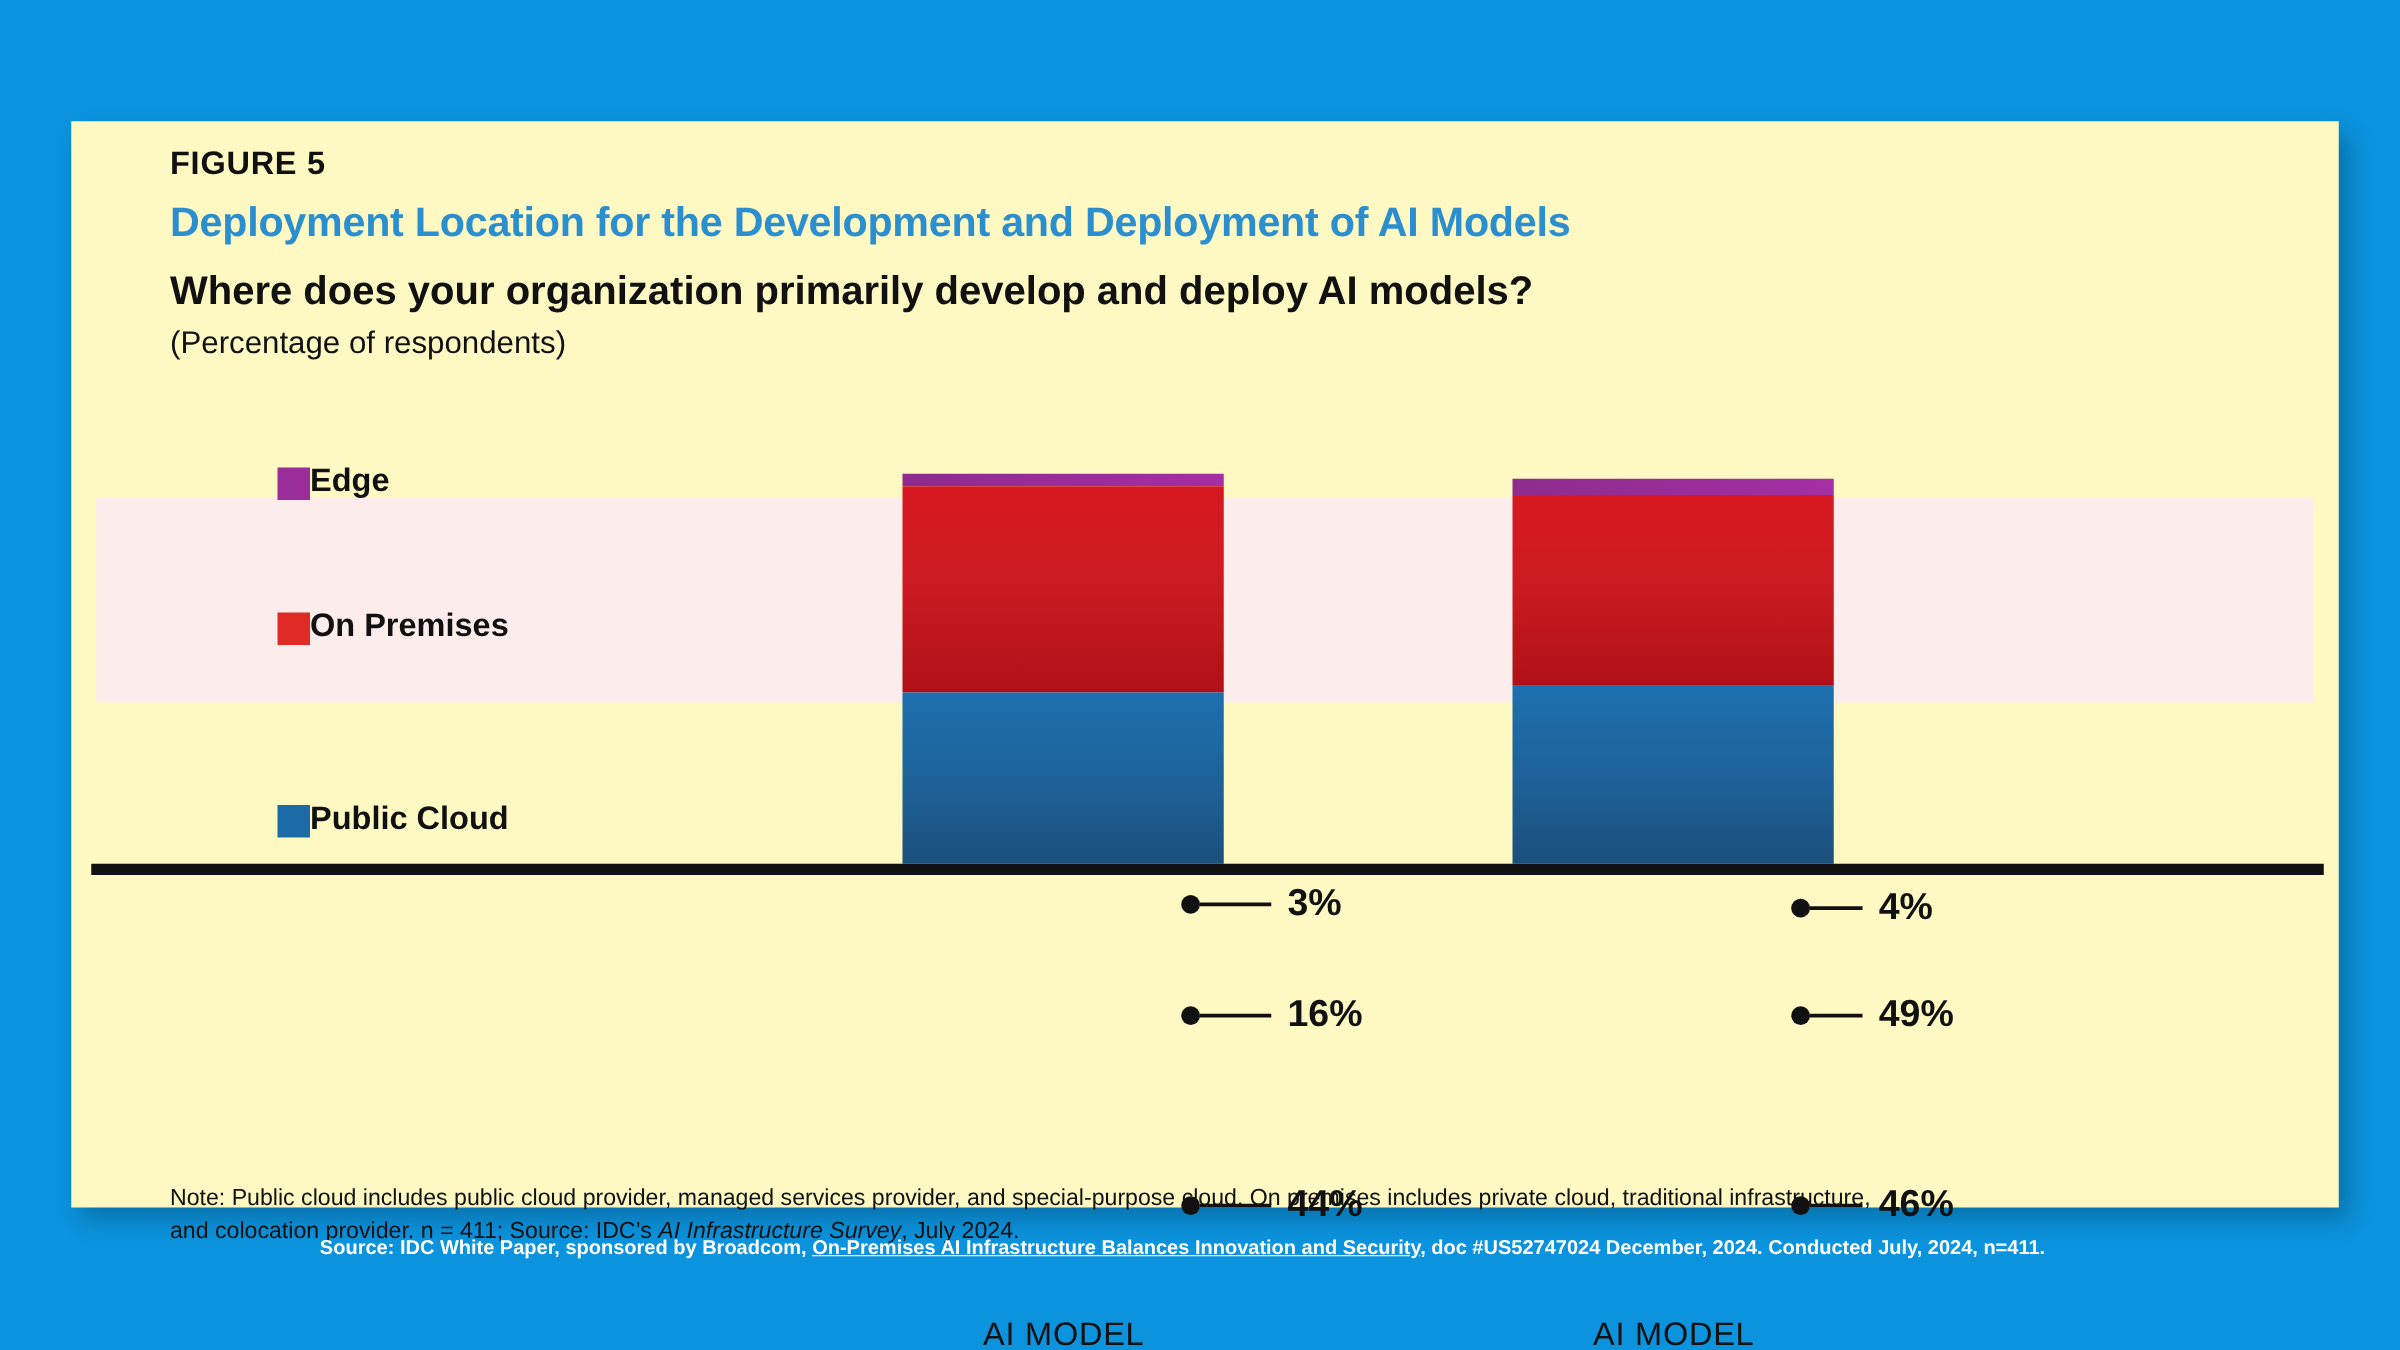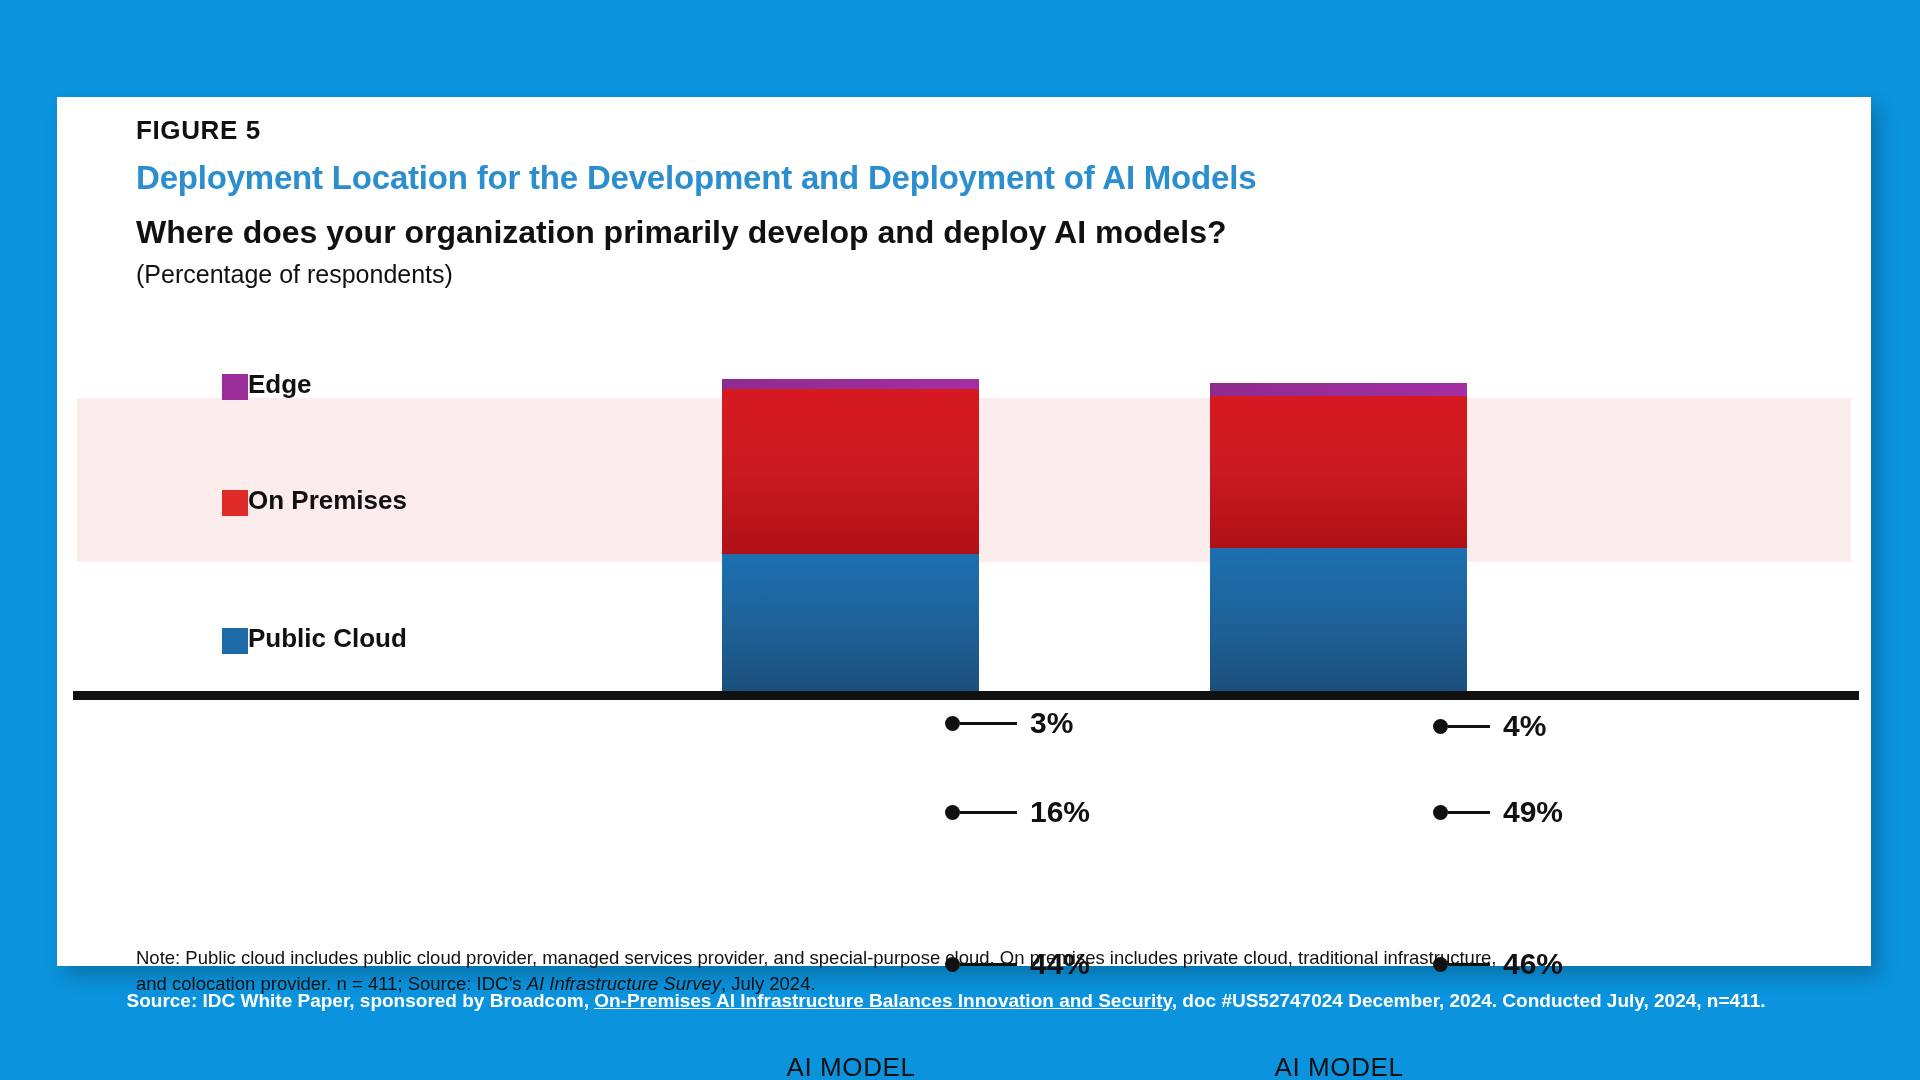--- a/index.html
+++ b/index.html
@@ -17,21 +17,21 @@
     position: relative;
     width: 1920px;
     height: 1080px;
   }
   .card {
     position: absolute;
     left: 57px;
     top: 97px;
     width: 1814px;
     height: 869px;
-    background: #ffffff;
+    background: #fef9c3;
     box-shadow: 8px 10px 18px rgba(0,0,0,0.22);
   }
   .fig-label {
     position: absolute;
     left: 79px;
     top: 18px;
     font-size: 26px;
     font-weight: bold;
     letter-spacing: 0.6px;
     color: #111111;
@@ -98,21 +98,21 @@
     display: block;
   }
   .legend-text {
     font-size: 26px;
     font-weight: bold;
     color: #111111;
     white-space: nowrap;
   }
   #legend-edge { left: 165px; top: 42px; }
   #legend-onprem { left: 165px; top: 158px; }
-  #legend-public { left: 165px; top: 296px; }
+  #legend-public { left: 165px; top: 312px; }
 
   
   .bar-group {
     position: absolute;
     bottom: 96px;
   }
   .seg {
     position: relative;
     width: 100%;
   }
@@ -192,21 +192,21 @@
     color: inherit;
     text-decoration: underline;
     font-weight: bold;
   }
   .source {
     position: absolute;
     left: 0;
     top: 990px;
     width: 1892px;
     text-align: center;
-    font-size: 19px;
+    font-size: 16px;
     font-weight: bold;
     color: #ffffff;
   }
   .source a { color: #ffffff; }
 </style>
 </head>
 <body>
 
 <div class="page">
   <div class="card">

